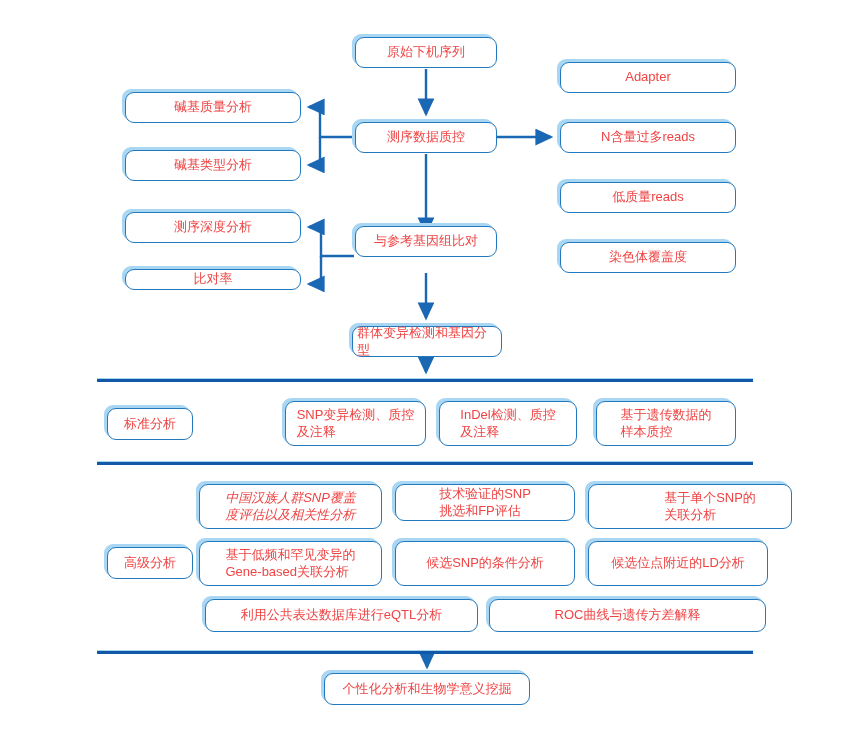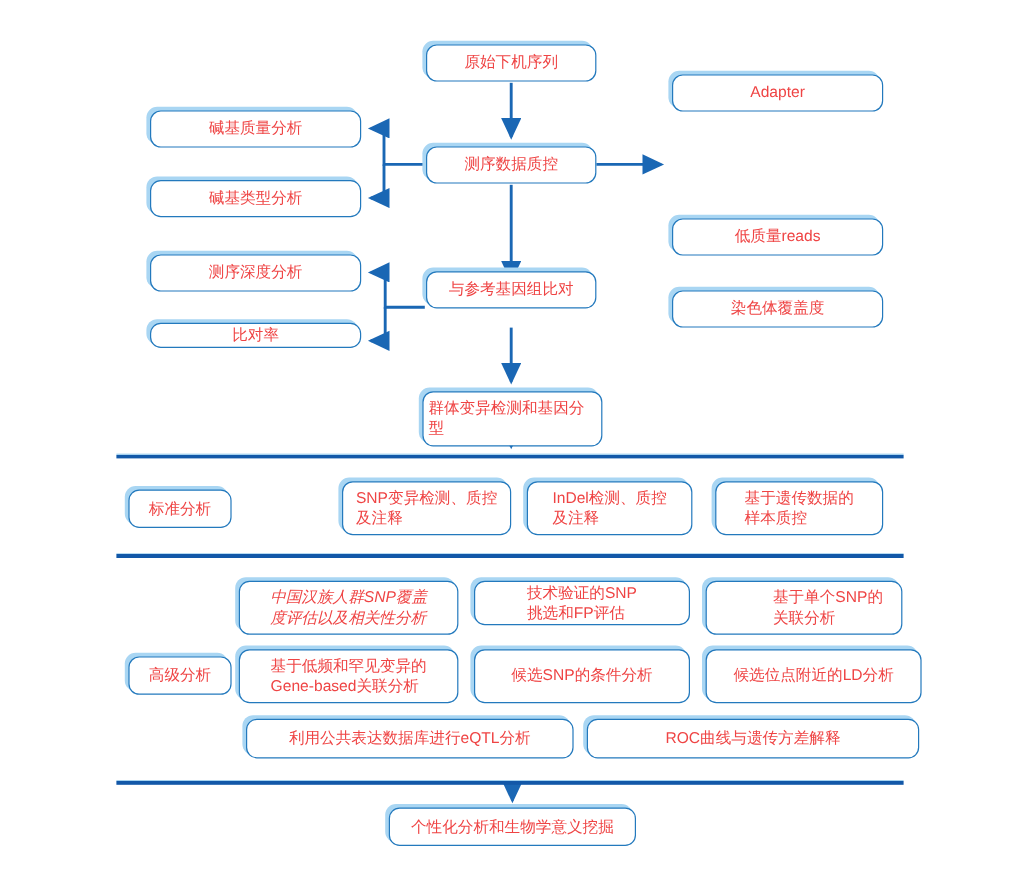--- a/index.html
+++ b/index.html
@@ -45,49 +45,50 @@
       <path d="M320,137 L320,165 L309,165" marker-end="url(#ah)"></path>
 
       <path d="M354,256 L321,256 L321,227 L309,227" marker-end="url(#ah)"></path>
       <path d="M321,256 L321,284 L309,284" marker-end="url(#ah)"></path>
     </g>
   </svg>
 
   <div class="node" style="left:355px;top:37px;width:142px;height:31px;">原始下机序列</div>
   <div class="node" style="left:355px;top:122px;width:142px;height:31px;">测序数据质控</div>
   <div class="node" style="left:355px;top:226px;width:142px;height:31px;">与参考基因组比对</div>
-  <div class="node" style="left:352px;top:326px;width:150px;height:46px;">群体变异检测和基因分型</div>
+  <div class="node" style="left:352px;top:326px;width:150px;height:31px;">群体变异检测和基因分型</div>
 
   <div class="node" style="left:125px;top:92px;width:176px;height:31px;">碱基质量分析</div>
   <div class="node" style="left:125px;top:150px;width:176px;height:31px;">碱基类型分析</div>
   <div class="node" style="left:125px;top:212px;width:176px;height:31px;">测序深度分析</div>
   <div class="node" style="left:125px;top:269px;width:176px;height:21px;">比对率</div>
 
   <div class="node" style="left:560px;top:62px;width:176px;height:31px;">Adapter</div>
+  <div class="node" style="left:560px;top:122px;width:176px;height:31px;">N含量过多reads</div>
   <div class="node" style="left:560px;top:182px;width:176px;height:31px;">低质量reads</div>
   <div class="node" style="left:560px;top:242px;width:176px;height:31px;">染色体覆盖度</div>
 
   <div class="divider" style="top:378px;"></div>
   <div class="divider" style="top:461px;"></div>
   <div class="divider" style="top:650px;"></div>
 
   <div class="node" style="left:107px;top:408px;width:86px;height:32px;">标准分析</div>
   <div class="node" style="left:285px;top:401px;width:141px;height:45px;">SNP变异检测、质控
 及注释</div>
   <div class="node" style="left:439px;top:401px;width:138px;height:45px;">InDel检测、质控
 及注释</div>
   <div class="node" style="left:596px;top:401px;width:140px;height:45px;">基于遗传数据的
 样本质控</div>
 
   <div class="node" style="left:107px;top:547px;width:86px;height:32px;">高级分析</div>
   <div class="node" style="left:199px;top:484px;width:183px;height:45px;font-style:italic;">中国汉族人群SNP覆盖
 度评估以及相关性分析</div>
   <div class="node" style="left:395px;top:484px;width:180px;height:37px;">技术验证的SNP
 挑选和FP评估</div>
-  <div class="node" style="left:588px;top:484px;width:164px;height:45px;padding-left:44px;">基于单个SNP的
+  <div class="node" style="left:588px;top:484px;width:204px;height:45px;padding-left:44px;">基于单个SNP的
 关联分析</div>
   <div class="node" style="left:199px;top:541px;width:183px;height:45px;">基于低频和罕见变异的
 Gene-based关联分析</div>
   <div class="node" style="left:395px;top:541px;width:180px;height:45px;">候选SNP的条件分析</div>
   <div class="node" style="left:588px;top:541px;width:180px;height:45px;">候选位点附近的LD分析</div>
   <div class="node" style="left:205px;top:599px;width:273px;height:33px;">利用公共表达数据库进行eQTL分析</div>
   <div class="node" style="left:489px;top:599px;width:277px;height:33px;">ROC曲线与遗传方差解释</div>
 
   <div class="node" style="left:324px;top:673px;width:206px;height:32px;">个性化分析和生物学意义挖掘</div>
 

